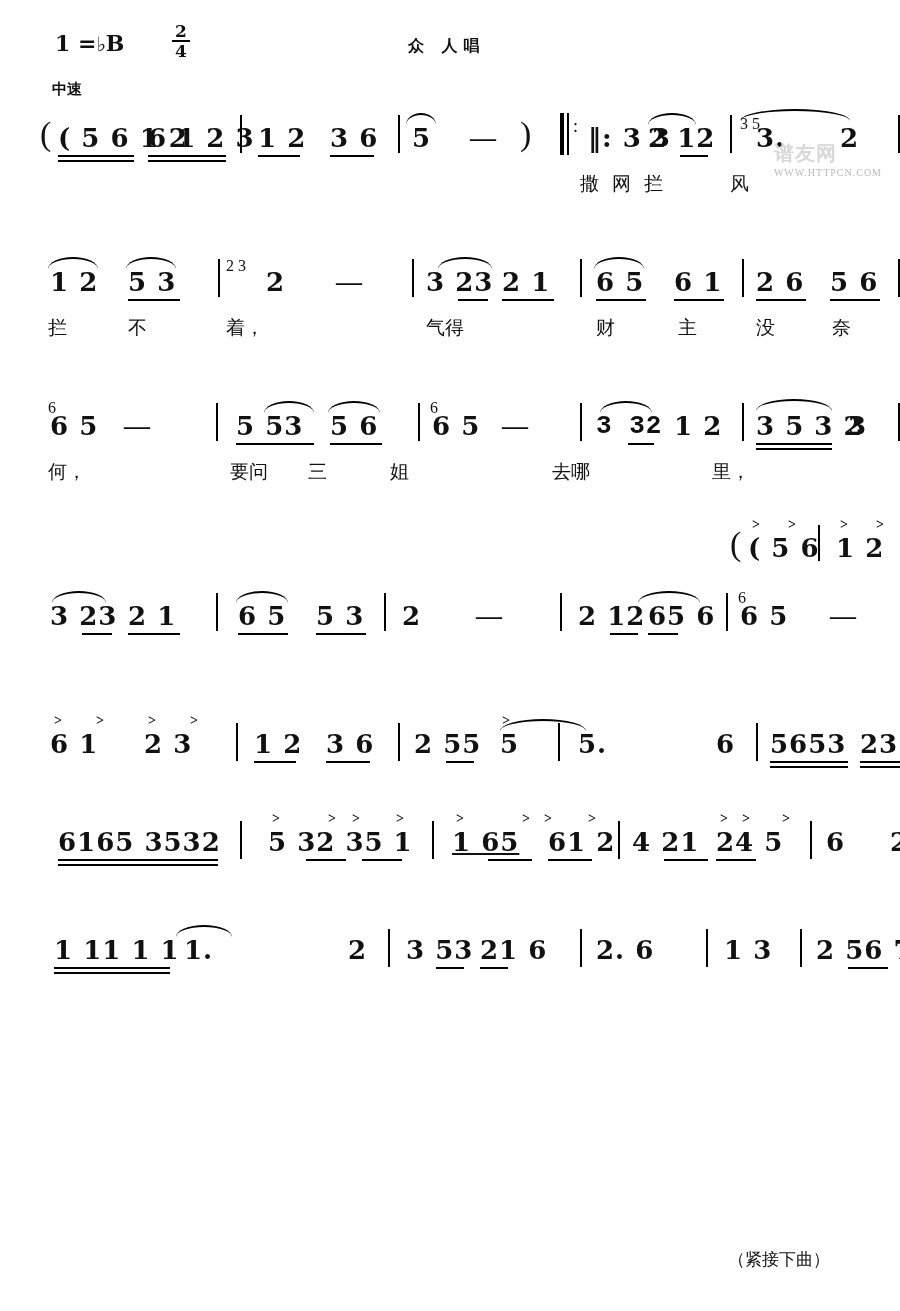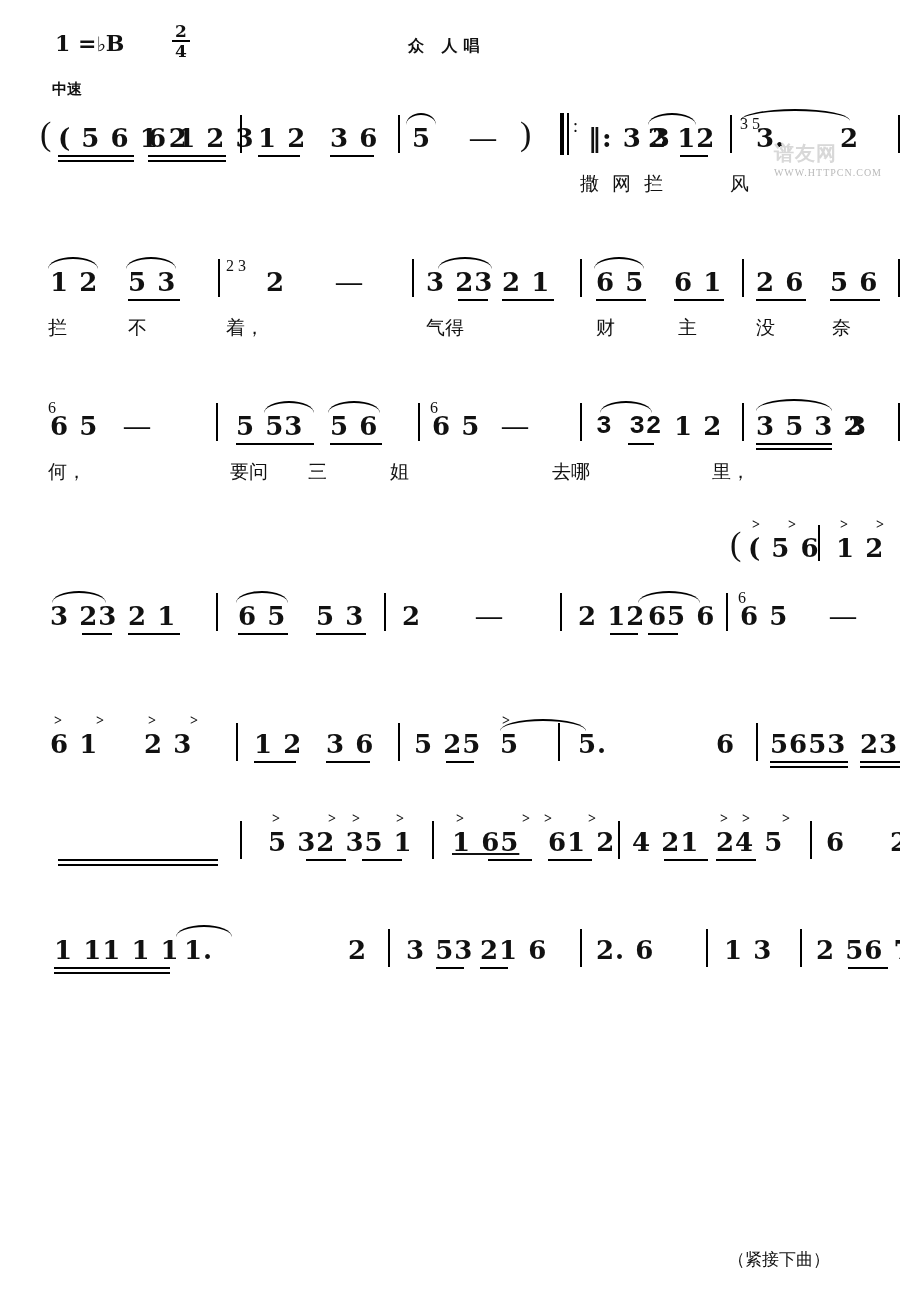--- a/index.html
+++ b/index.html
@@ -326,21 +326,21 @@
       <span class="cell note" style="left:10px;top:12px;">6 1</span>
       <span class="cell note" style="left:104px;top:12px;">2 3</span>
 
       <span class="bar" style="left:196px;top:6px;"></span>
       <span class="cell note" style="left:214px;top:12px;">1 2</span>
       <span class="underline1" style="left:214px;top:44px;width:42px;"></span>
       <span class="cell note" style="left:286px;top:12px;">3 6</span>
       <span class="underline1" style="left:286px;top:44px;width:44px;"></span>
 
       <span class="bar" style="left:358px;top:6px;"></span>
-      <span class="cell note" style="left:374px;top:12px;">5 25</span>
+      <span class="cell note" style="left:374px;top:12px;">2 55</span>
       <span class="underline1" style="left:406px;top:44px;width:28px;"></span>
       <span class="accent" style="left:462px;top:-4px;">&gt;</span>
       <span class="slur" style="left:460px;top:2px;width:86px;"></span>
       <span class="cell note" style="left:460px;top:12px;">5</span>
 
       <span class="bar" style="left:518px;top:6px;"></span>
       <span class="cell note" style="left:538px;top:12px;">5.</span>
 
       <span class="cell note" style="left:676px;top:12px;">6</span>
       <span class="bar" style="left:716px;top:6px;"></span>
@@ -349,20 +349,21 @@
       <span class="underline1" style="left:730px;top:49px;width:78px;"></span>
       <span class="cell note" style="left:820px;top:12px;">2321</span>
       <span class="underline1" style="left:820px;top:44px;width:40px;"></span>
       <span class="underline1" style="left:820px;top:49px;width:40px;"></span>
 
     </div>
   </div>
 
   <div class="system" style="margin-top:8px;height:88px;">
     <div class="staff">
+      <span class="cell note" style="left:18px;top:12px;">6165 3532</span>
       <span class="underline1" style="left:18px;top:44px;width:160px;"></span>
       <span class="underline1" style="left:18px;top:49px;width:160px;"></span>
 
       <span class="bar" style="left:200px;top:6px;"></span>
       <span class="accent" style="left:232px;top:-4px;">&gt;</span>
       <span class="accent" style="left:288px;top:-4px;">&gt;</span>
       <span class="accent" style="left:312px;top:-4px;">&gt;</span>
       <span class="accent" style="left:356px;top:-4px;">&gt;</span>
       <span class="cell note" style="left:228px;top:12px;">5 32 35 1</span>
       <span class="underline1" style="left:266px;top:44px;width:40px;"></span>

